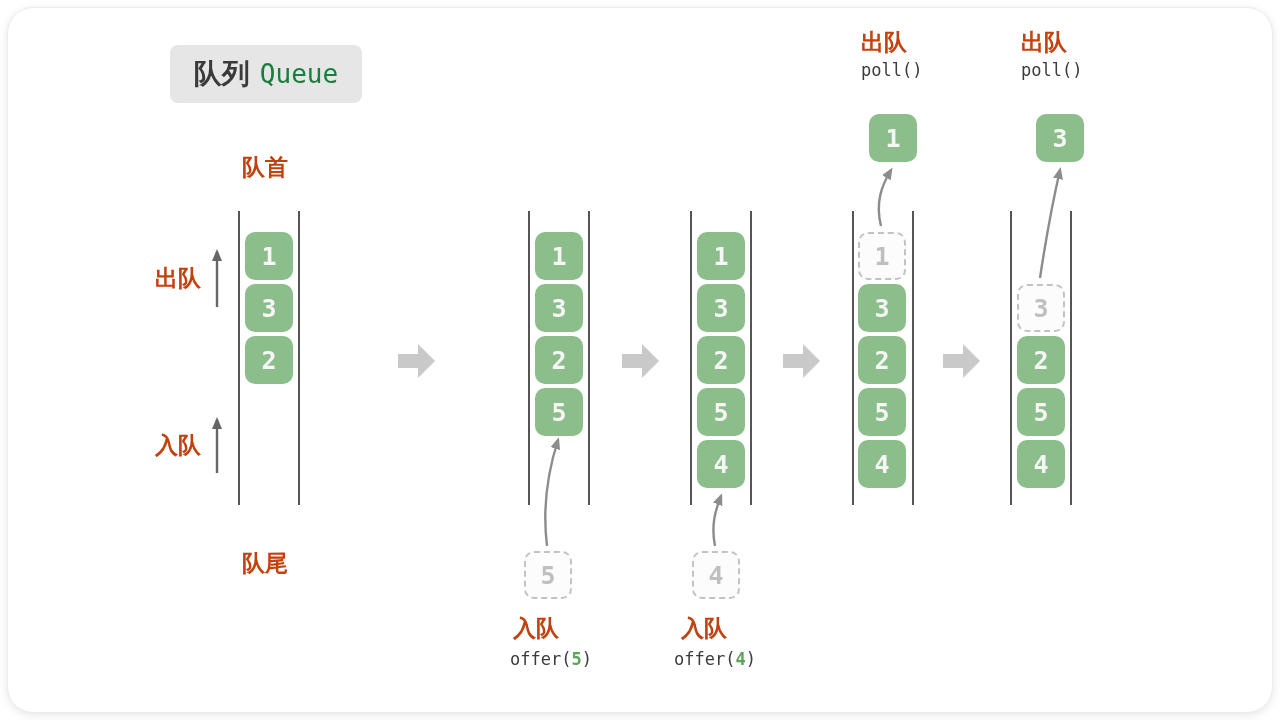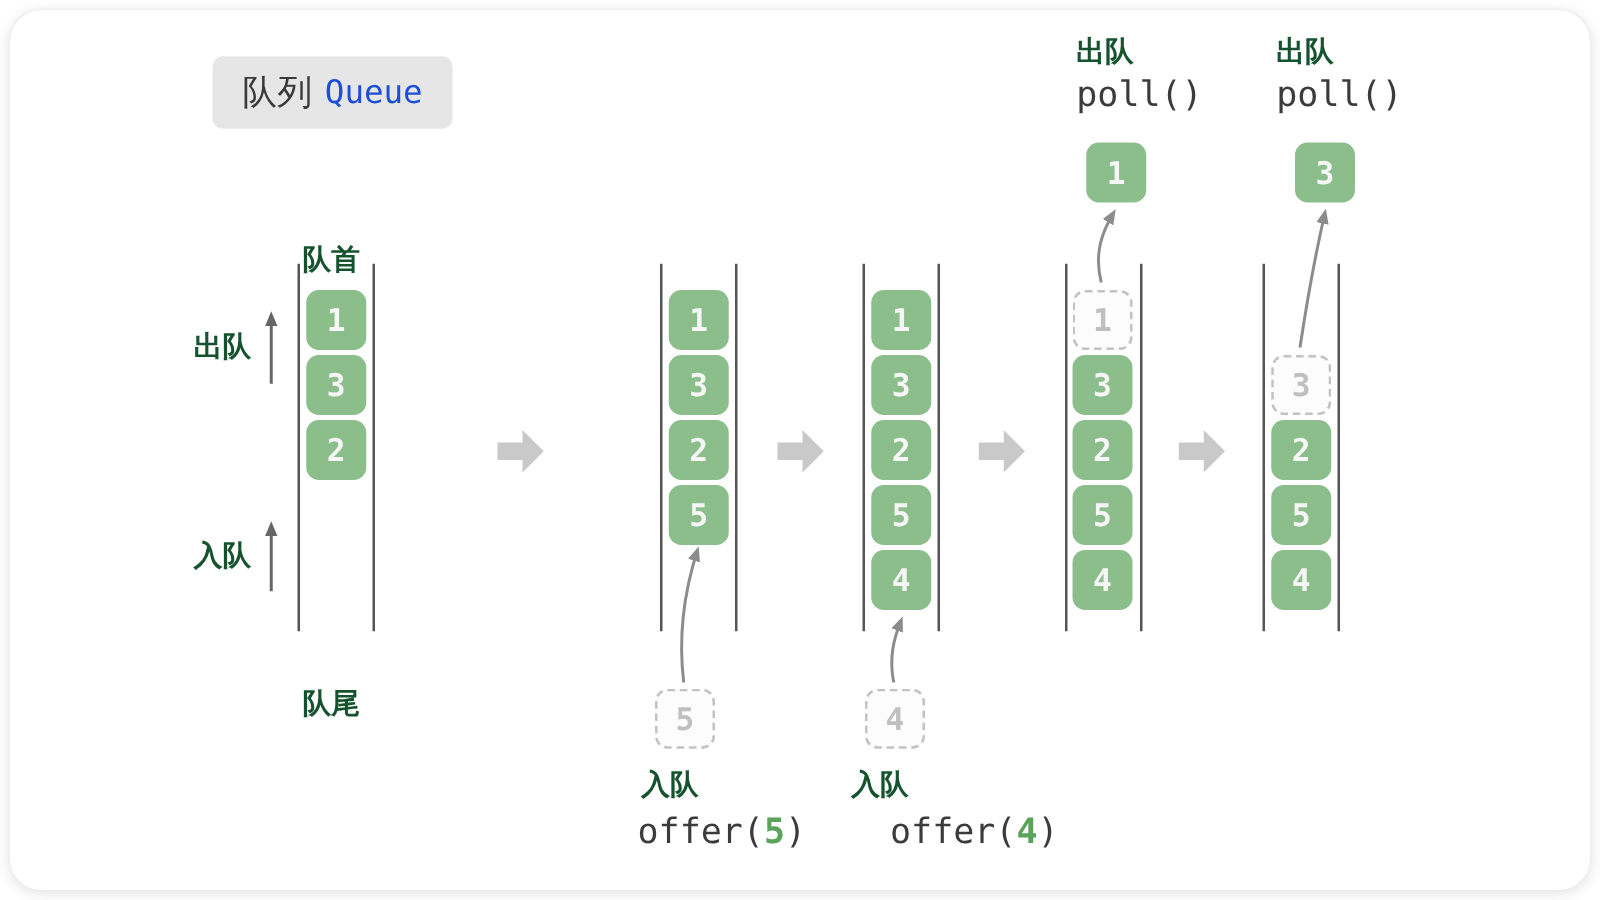--- a/index.html
+++ b/index.html
@@ -10,32 +10,32 @@
   .card{
     position:absolute;left:7px;top:7px;right:7px;bottom:7px;
     background:#ffffff;border:1px solid #ececec;border-radius:26px;
     box-shadow:0 2px 10px rgba(0,0,0,0.10);
   }
   .title-box{
     position:absolute;left:170px;top:45px;width:192px;height:58px;
     background:#e6e6e6;border-radius:8px;
     display:flex;align-items:center;justify-content:center;gap:10px;
   }
-  .title-zh{font-size:28px;font-weight:normal;color:#3a3a3a;}
-  .title-en{font-family:"DejaVu Sans Mono","Liberation Mono",monospace;font-size:26px;color:#1d4ed8;}
+  .title-zh{font-size:28px;font-weight:bold;color:#3a3a3a;}
+  .title-en{font-family:"DejaVu Sans Mono","Liberation Mono",monospace;font-size:26px;color:#15803d;}
   .zh-label{
-    position:absolute;font-size:23px;font-weight:bold;color:#14532d;
+    position:absolute;font-size:23px;font-weight:bold;color:#c2410c;
     white-space:nowrap;line-height:1;
   }
   .code-label{
     position:absolute;font-family:"DejaVu Sans Mono","Liberation Mono",monospace;
-    font-size:28px;color:#3b3b3b;white-space:nowrap;line-height:1;
+    font-size:17px;color:#3b3b3b;white-space:nowrap;line-height:1;
   }
   .code-accent{color:#5ba35b;font-weight:bold;}
-  .lbl-front{left:242px;top:156px;margin-top:41px;}
+  .lbl-front{left:242px;top:156px;}
   .lbl-rear{left:242px;top:552px;}
   .lbl-dequeue{left:155px;top:267px;}
   .lbl-enqueue{left:155px;top:434px;}
   .q-line{position:absolute;width:1.5px;background:#555555;}
   .q-box{
     position:absolute;width:48px;height:48px;border-radius:10px;
     background:#8cbe8c;color:#f6f6f6;
     display:flex;align-items:center;justify-content:center;
     font-family:"DejaVu Sans Mono","Liberation Mono",monospace;
     font-size:25px;font-weight:bold;box-sizing:border-box;
@@ -105,21 +105,21 @@
     <div class="code-label" style="left: 510px; top: 651px;"><span>offer(</span><span class="code-accent">5</span><span>)</span></div>
     <div class="q-line" style="left: 690px; top: 211px; height: 294px;"></div>
     <div class="q-line" style="left: 750px; top: 211px; height: 294px;"></div>
     <div class="q-box" style="left: 697px; top: 232px;">1</div>
     <div class="q-box" style="left: 697px; top: 284px;">3</div>
     <div class="q-box" style="left: 697px; top: 336px;">2</div>
     <div class="q-box" style="left: 697px; top: 388px;">5</div>
     <div class="q-box" style="left: 697px; top: 440px;">4</div>
     <div class="q-box dashed" style="left: 692px; top: 551px;">4</div>
     <div class="zh-label" style="left: 681px; top: 617px;">入队</div>
-    <div class="code-label" style="left: 712px; top: 651px;"><span>offer(</span><span class="code-accent">4</span><span>)</span></div>
+    <div class="code-label" style="left: 674px; top: 651px;"><span>offer(</span><span class="code-accent">4</span><span>)</span></div>
     <div class="q-line" style="left: 852px; top: 211px; height: 294px;"></div>
     <div class="q-line" style="left: 912px; top: 211px; height: 294px;"></div>
     <div class="q-box dashed" style="left: 858px; top: 232px;">1</div>
     <div class="q-box" style="left: 858px; top: 284px;">3</div>
     <div class="q-box" style="left: 858px; top: 336px;">2</div>
     <div class="q-box" style="left: 858px; top: 388px;">5</div>
     <div class="q-box" style="left: 858px; top: 440px;">4</div>
     <div class="q-box" style="left: 869px; top: 114px;">1</div>
     <div class="zh-label" style="left: 861px; top: 31px;">出队</div>
     <div class="code-label" style="left: 861px; top: 62px;"><span>poll()</span></div>

